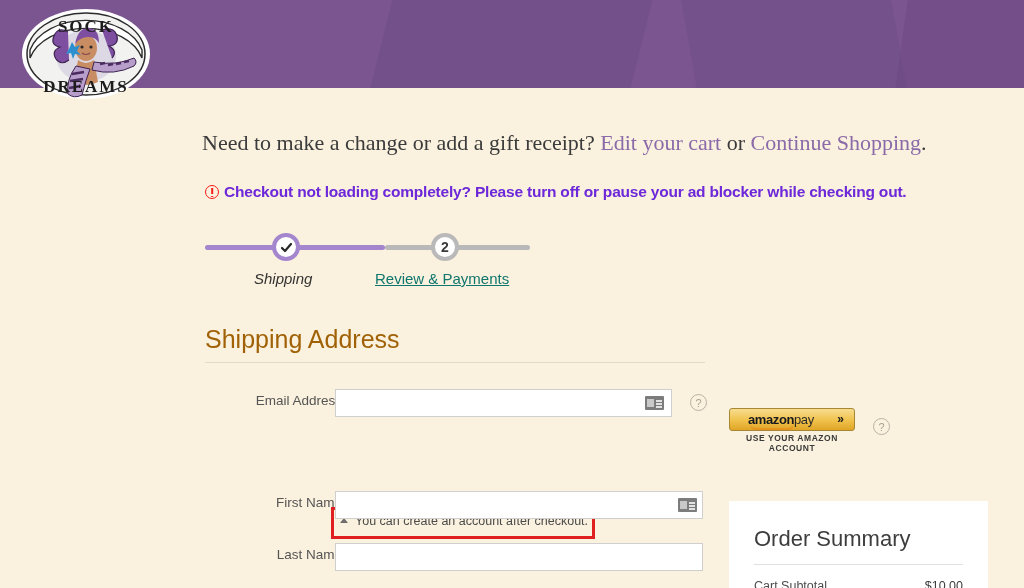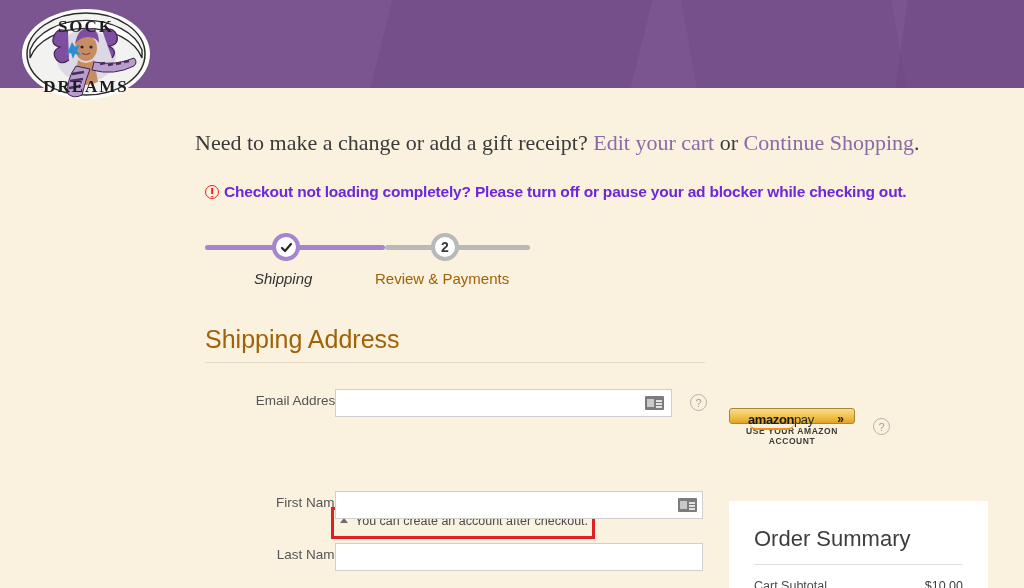--- a/index.html
+++ b/index.html
@@ -34,21 +34,21 @@
   
   .logo {
     position:absolute; left:16px; top:4px; width:140px; height:100px;
     z-index:20;
   }
 
   
   .content { position:absolute; left:0; top:88px; width:1024px; }
 
   .change-line {
-    position:absolute; left:195px; top:42px;
+    position:absolute; left:202px; top:42px;
     font-family:"Liberation Serif", serif;
     font-size:22px; color:#3b3b3b; white-space:nowrap;
   }
   .change-line .lnk { color:#8a6aa8; }
 
   .adblock-note {
     position:absolute; left:205px; top:95px;
     font-size:15.5px; color:#6d28d9; white-space:nowrap;
     font-weight:600; letter-spacing:-.2px;
   }
@@ -76,21 +76,21 @@
     position:absolute; top:0; width:28px; height:28px; border-radius:50%;
     background:#fff; display:flex; align-items:center; justify-content:center;
   }
   .node-done { left:67px; border:4px solid #a386cd; }
   .node-todo { left:226px; border:4px solid #b9b9b9; }
   .node-num { font-size:14px; font-weight:700; color:#3a3a3a; }
   .step-label {
     position:absolute; top:37px; font-size:15px; white-space:nowrap;
   }
   .label-done { left:49px; color:#333;font-style:italic; }
-  .label-todo { left:170px; color:#a16207; }
+  .label-todo { left:170px; color:#0f766e;text-decoration:underline; }
 
   
   .form-title {
     position:absolute; left:205px; top:237px;
     font-size:25px; color:#a16207; font-weight:400;
   }
   .form-rule {
     position:absolute; left:205px; top:274px; width:500px; height:1px;
     background:#e3dac6;
   }
@@ -134,21 +134,21 @@
   }
   .caret-up {
     display:inline-block; width:0; height:0; vertical-align:2px;
     border-left:4px solid transparent; border-right:4px solid transparent;
     border-bottom:5px solid #6d6d6d; margin-right:7px;
   }
 
   
   .amzn-wrap { position:absolute; left:729px; top:320px; width:130px; }
   .amzn-btn {
-    width:126px; height:16px; border-radius:3px;
+    width:126px; height:23px; border-radius:3px;
     background:linear-gradient(180deg,#f7dd8f 0%,#f0c14b 55%,#e0a526 100%);
     border:1px solid #a88734; position:relative;
   }
   .amzn-word {
     position:absolute; left:18px; top:3px;
     font-size:13px; font-weight:700; color:#16191d; letter-spacing:-.4px;
   }
   .amzn-word .pay { font-weight:400; color:#2b2b2b; }
   .amzn-smile {
     position:absolute; left:20px; top:15px; width:44px; height:6px;

